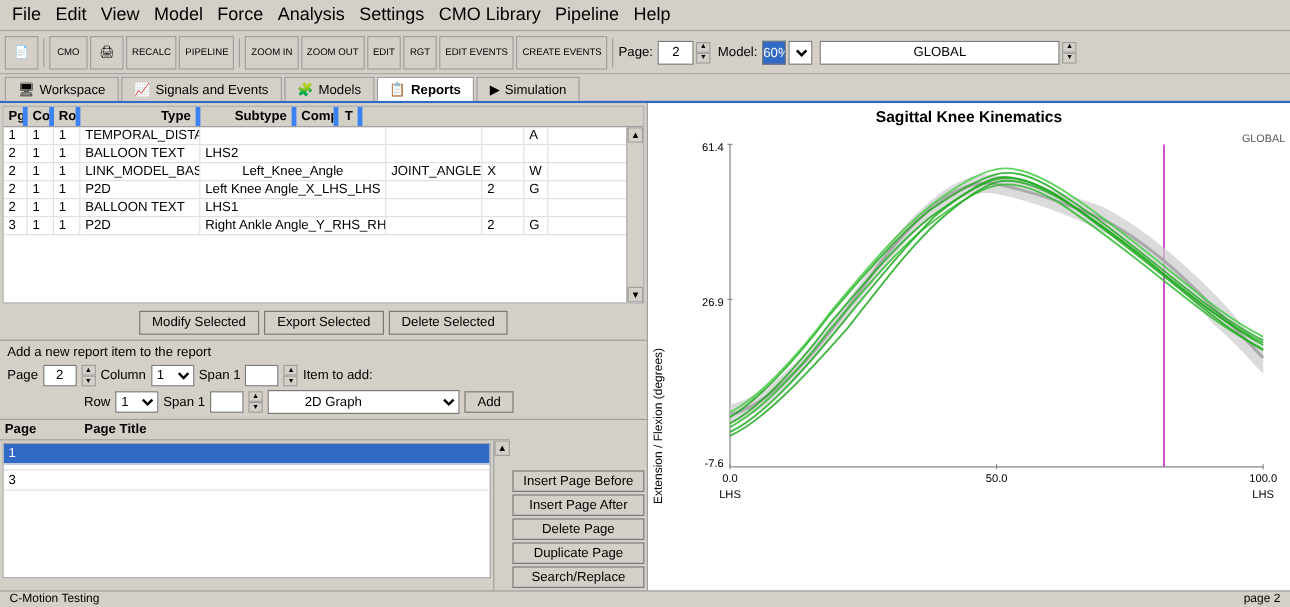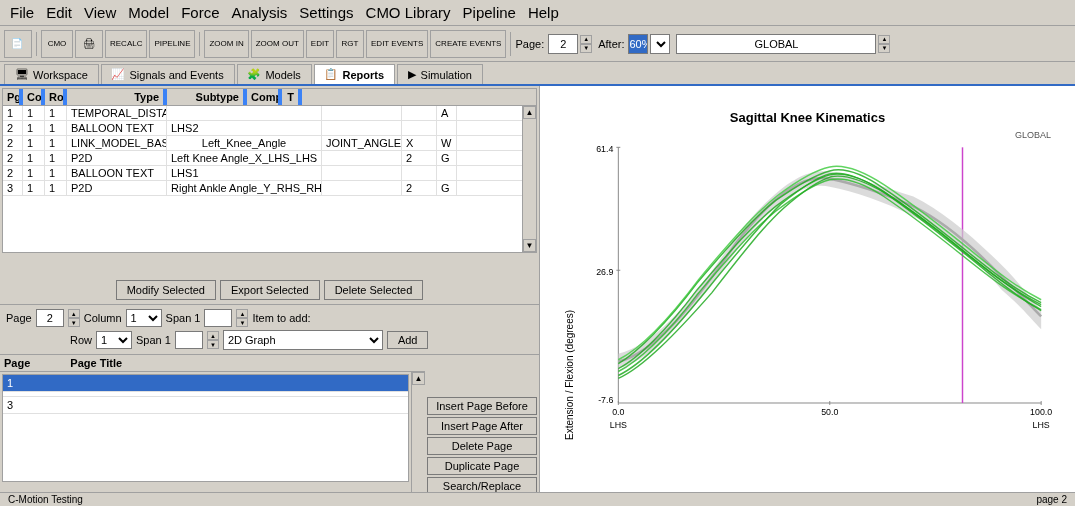--- a/index.html
+++ b/index.html
@@ -29,47 +29,47 @@
 
     
     .table-area { flex: 1; overflow: hidden; background: white; border: 1px solid #a0a0a0; margin: 2px; }
     .table-header { display: flex; background: #d4d0c8; border-bottom: 1px solid #a0a0a0; font-size: 11px; }
     .th { padding: 2px 4px; border-right: 4px solid #3b82f6; font-weight: bold; white-space: nowrap; overflow: hidden; text-align: right; }
     .table-body { overflow-y: auto; height: calc(100% - 22px); }
     .tr { display: flex; border-bottom: 1px solid #e0e0e0; font-size: 11px; }
     .td { padding: 1px 4px; border-right: 1px solid #e0e0e0; white-space: nowrap; overflow: hidden; }
 
     
-    .btn-row { display: flex; align-items: center; padding: 4px; gap: 4px; justify-content: center; margin-top: 21px; }
+    .btn-row { display: flex; align-items: center; padding: 4px; gap: 4px; justify-content: center; }
     .action-btn { background: #d4d0c8; border: 1px solid #7a7a7a; padding: 3px 10px; cursor: pointer; font-size: 11px; min-width: 90px; }
 
     
     .add-section { padding: 4px 6px; border-top: 1px solid #a0a0a0; }
     .add-section-title { font-size: 11px; margin-bottom: 4px; }
     .add-row { display: flex; align-items: center; gap: 4px; font-size: 11px; }
     .small-input { width: 28px; height: 18px; border: 1px solid #7a7a7a; font-size: 11px; text-align: center; background: white; }
     .small-select { height: 18px; border: 1px solid #7a7a7a; font-size: 11px; background: white; }
-    .item-select { height: 20px; border: 1px solid #7a7a7a; font-size: 11px; background: white; width: 160px; }
+    .item-select { height: 20px; border: 1px solid #7a7a7a; font-size: 11px; background: white; width: 160px; padding-left: 26px; }
     .add-main-btn { background: #d4d0c8; border: 1px solid #7a7a7a; padding: 2px 10px; cursor: pointer; font-size: 11px; }
     .spinbox-inline { display: inline-flex; flex-direction: column; }
     .sp-btn { width: 12px; height: 9px; border: 1px solid #a0a0a0; background: #d4d0c8; cursor: pointer; font-size: 6px; line-height: 1; display: flex; align-items: center; justify-content: center; }
 
     
     .pages-section { flex: 0 0 140px; border-top: 1px solid #a0a0a0; display: flex; }
     .pages-list-area { flex: 1; overflow: hidden; }
     .pages-header { display: flex; background: #d4d0c8; border-bottom: 1px solid #a0a0a0; padding: 2px 4px; font-size: 11px; font-weight: bold; }
     .pages-header span { margin-right: 40px; }
     .pages-body { background: white; border: 1px solid #a0a0a0; margin: 2px; height: calc(100% - 26px); overflow-y: auto; }
     .page-row { display: flex; padding: 2px 4px; font-size: 11px; border-bottom: 1px solid #e0e0e0; cursor: pointer; }
     .page-row.selected { background: #316ac5; color: white; }
     .pages-buttons { display: flex; flex-direction: column; padding: 2px; gap: 2px; margin-top: 40px; }
     .pages-action-btn { background: #d4d0c8; border: 1px solid #7a7a7a; padding: 2px 6px; cursor: pointer; font-size: 11px; width: 110px; }
 
     
-    .right-panel { flex: 1; background: white; position: relative; padding: 24px; }
+    .right-panel { flex: 1; background: white; position: relative; padding: 4px; }
     .chart-title { text-align: center; font-size: 13px; font-weight: bold; margin-bottom: 5px; }
     .footer-bar { position: absolute; bottom: 0; left: 0; right: 0; background: #d4d0c8; border-top: 1px solid #a0a0a0; padding: 1px 8px; display: flex; justify-content: space-between; font-size: 10px; }
   </style>
 </head>
 <body>
 
 <div class="menubar">
   <span class="menubar-item">File</span>
   <span class="menubar-item">Edit</span>
   <span class="menubar-item">View</span>
@@ -97,21 +97,21 @@
   <button class="toolbar-btn" style="font-size:8px;">RGT</button>
   <button class="toolbar-btn" style="font-size:8px;">EDIT EVENTS</button>
   <button class="toolbar-btn" style="font-size:8px;">CREATE EVENTS</button>
   <div class="toolbar-sep"></div>
   <span class="toolbar-label">Page:</span>
   <input class="toolbar-input" type="text" value="2" style="">
   <div class="spinbox-inline">
     <div class="sp-btn">▲</div>
     <div class="sp-btn">▼</div>
   </div>
-  <span class="toolbar-label" style="margin-left:4px;">After:</span>
+  <span class="toolbar-label" style="margin-left:4px;">Model:</span>
   <input class="toolbar-input" type="text" style="width: 20px; background: rgb(49, 106, 197); color: white;" value="60%">
   <select class="small-select" style="height:20px; width:20px;"></select>
   <div style="margin-left:4px;">
     <input class="toolbar-input" type="text" style="width: 200px;" value="GLOBAL">
   </div>
   <div class="spinbox-inline">
     <div class="sp-btn">▲</div>
     <div class="sp-btn">▼</div>
   </div>
 </div>
@@ -225,20 +225,21 @@
       </div>
     </div>
 
     <div class="btn-row">
       <button class="action-btn">Modify Selected</button>
       <button class="action-btn">Export Selected</button>
       <button class="action-btn">Delete Selected</button>
     </div>
 
     <div class="add-section">
+      <div class="add-section-title">Add a new report item to the report</div>
       <div class="add-row">
         <span>Page</span>
         <input class="small-input" type="text" value="2" style="">
         <div class="spinbox-inline">
           <div class="sp-btn">▲</div>
           <div class="sp-btn">▼</div>
         </div>
         <span>Column</span>
         <select class="small-select" style="width:36px;">
           <option>1</option><option>2</option><option>3</option>

